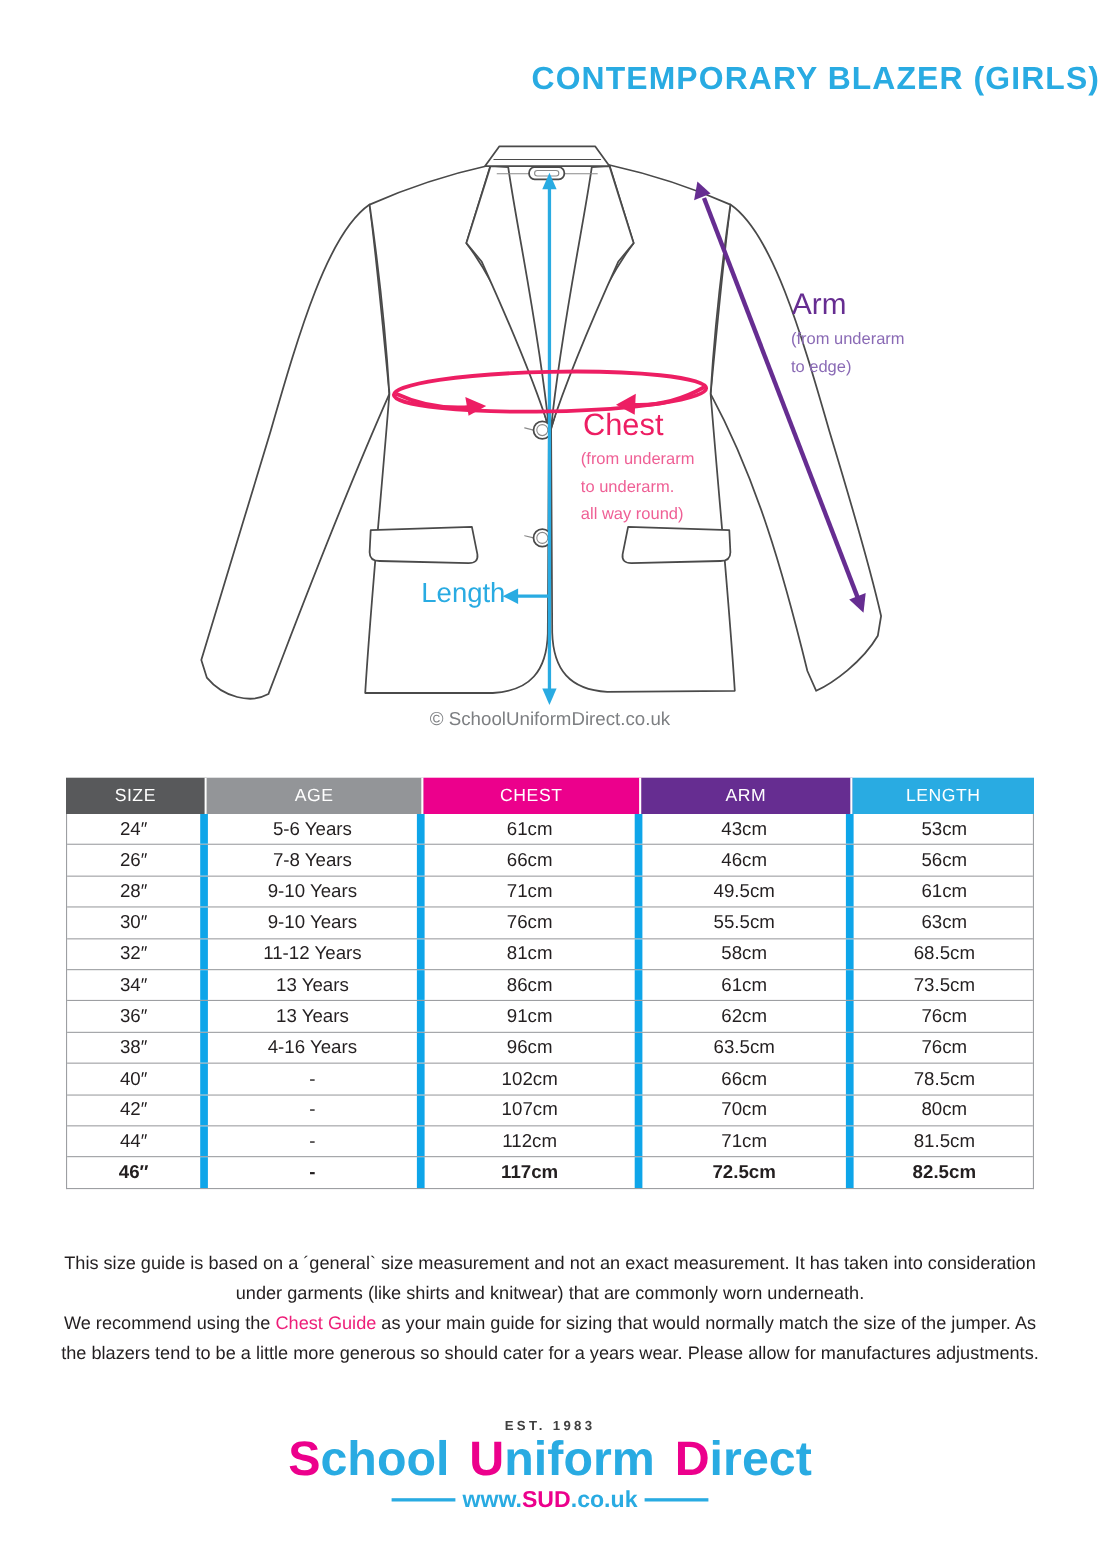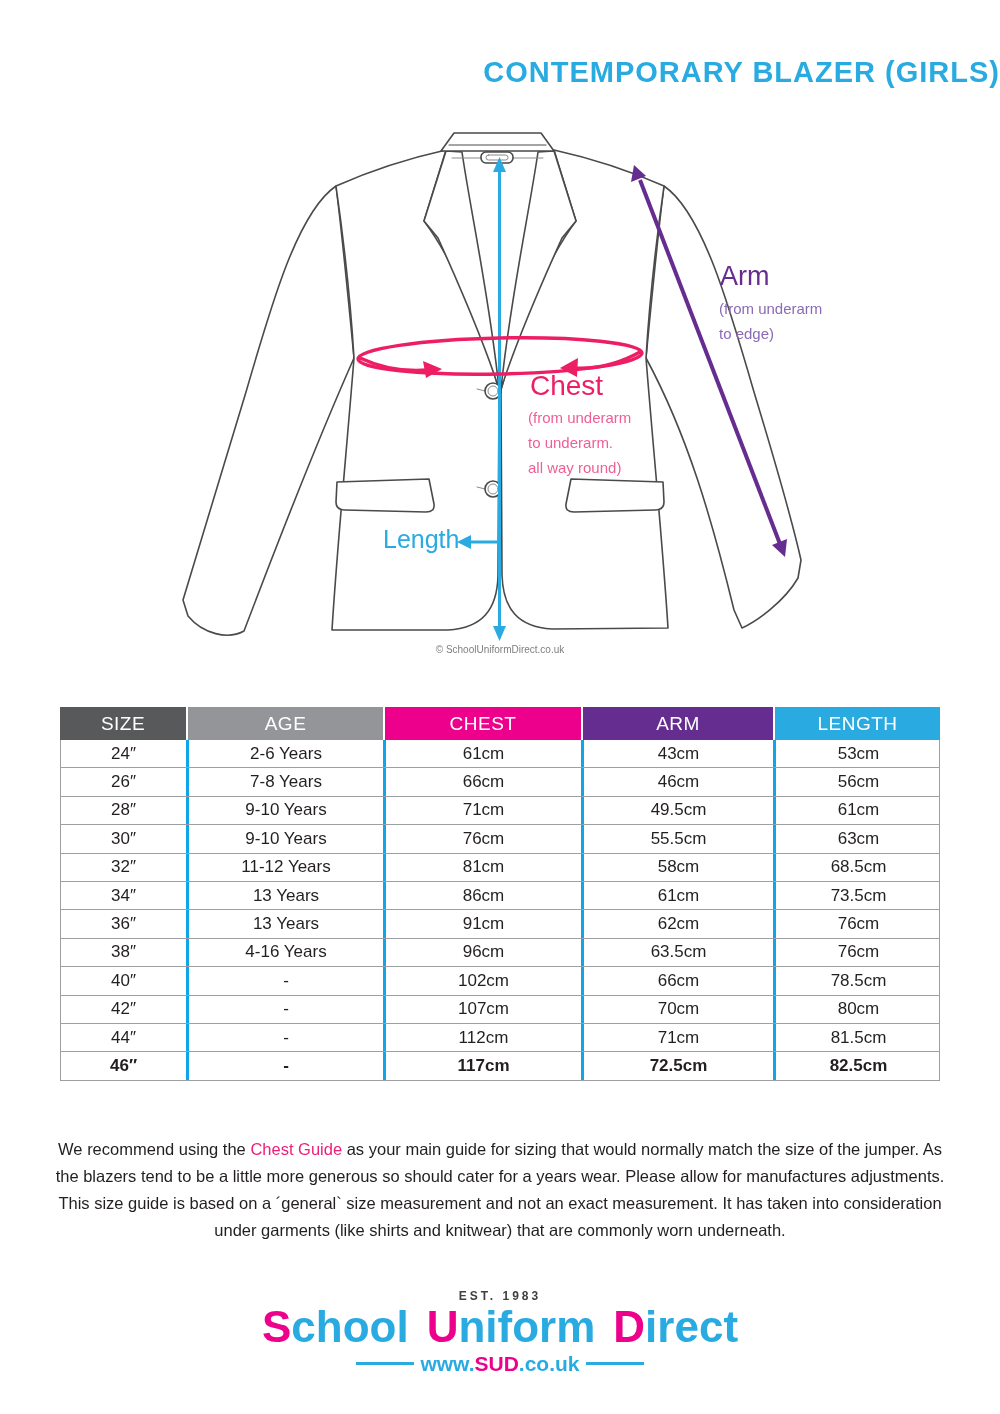--- a/index.html
+++ b/index.html
@@ -13,38 +13,38 @@
   
   .diagram{position:absolute;left:180px;top:120px;width:640px;height:545px;}
   .diagram svg{position:absolute;left:0;top:0;}
   .lbl{position:absolute;white-space:nowrap;}
   .arm-label{left:540px;top:141px;font-size:27px;color:#662D91;}
   .arm-sub{left:539px;top:176px;font-size:15px;line-height:25px;color:#8A6AB5;}
   .chest-label{left:350px;top:250px;font-size:28px;color:#ED1E63;}
   .chest-sub{left:348px;top:285px;font-size:15px;line-height:25px;color:#EF5F95;}
   .length-label{left:203px;top:405px;font-size:25px;color:#29ABE2;}
   .diagram-copyright{position:absolute;left:0;top:524px;width:100%;text-align:center;
-    font-size:10px;color:#7D7F82;}
+    font-size:17px;color:#7D7F82;}
 
   
   .size-table{position:absolute;left:60px;top:707px;width:880px;}
   .trow{display:grid;grid-template-columns:128px 197px 198px 192px 165px;}
   .thead .th{height:33px;display:flex;align-items:center;justify-content:center;
-    color:#ffffff;font-size:19px;letter-spacing:.5px;border-right:2px solid #ffffff;}
+    color:#ffffff;font-size:16px;letter-spacing:.5px;border-right:2px solid #ffffff;}
   .thead .th:last-child{border-right:none;}
   .th-size{background:#58595B;}
   .th-age{background:#939598;}
   .th-chest{background:#EC008C;}
   .th-arm{background:#662D91;}
   .th-length{background:#29ABE2;}
   .tbody{border:1px solid #9D9FA2;border-top:none;}
   .tbody .trow{height:27.4px;border-bottom:1px solid #9D9FA2;}
   .tbody .trow:last-child{border-bottom:none;font-weight:bold;}
   .td{display:flex;align-items:center;justify-content:center;font-size:17px;
-    border-right:3px solid #0ea5e9;}
+    border-right:7px solid #0ea5e9;}
   .td:last-child{border-right:none;}
 
   
   .footnote{position:absolute;left:48px;top:1136px;width:904px;text-align:center;
     font-size:16.5px;line-height:27px;color:#231F20;}
   .chest-guide{color:#ED1E79;}
 
   
   .logo{position:absolute;left:0;top:1290px;width:100%;text-align:center;line-height:1;}
   .logo-est{font-size:12px;font-weight:bold;letter-spacing:3px;color:#404040;margin-bottom:3px;}
@@ -140,21 +140,21 @@
   <div class="thead trow">
     <div class="th th-size">SIZE</div>
     <div class="th th-age">AGE</div>
     <div class="th th-chest">CHEST</div>
     <div class="th th-arm">ARM</div>
     <div class="th th-length">LENGTH</div>
   </div>
   <div class="tbody">
   <div class="trow">
     <div class="td">24″</div>
-    <div class="td">2-6 Years</div>
+    <div class="td">5-6 Years</div>
     <div class="td">61cm</div>
     <div class="td">43cm</div>
     <div class="td">53cm</div>
   </div>
 
   <div class="trow">
     <div class="td">26″</div>
     <div class="td">7-8 Years</div>
     <div class="td">66cm</div>
     <div class="td">46cm</div>
@@ -237,22 +237,22 @@
     <div class="td">46″</div>
     <div class="td">-</div>
     <div class="td">117cm</div>
     <div class="td">72.5cm</div>
     <div class="td">82.5cm</div>
   </div>
 </div>
 </div>
 
 <div class="footnote">
+  <div>This size guide is based on a ´general` size measurement and not an exact measurement. It has taken into consideration under garments (like shirts and knitwear) that are commonly worn underneath.</div>
   <div><span>We recommend using the </span><span class="chest-guide">Chest Guide</span><span> as your main guide for sizing that would normally match the size of the jumper. As the blazers tend to be a little more generous so should cater for a years wear. Please allow for manufactures adjustments.</span></div>
-  <div>This size guide is based on a ´general` size measurement and not an exact measurement. It has taken into consideration under garments (like shirts and knitwear) that are commonly worn underneath.</div>
 </div>
 
 <div class="logo">
   <div class="logo-est">EST. 1983</div>
   <div class="logo-main"><span class="word"><span class="lg-pink">S</span><span class="lg-blue">chool</span></span><span class="word"><span class="lg-pink">U</span><span class="lg-blue">niform</span></span><span class="word"><span class="lg-pink">D</span><span class="lg-blue">irect</span></span></div>
   <div class="logo-url">
     <span class="dash"></span>
       <span class="lg-blue">www.</span>
       <span class="lg-pink">SUD</span>
       <span class="lg-blue">.co.uk</span>

